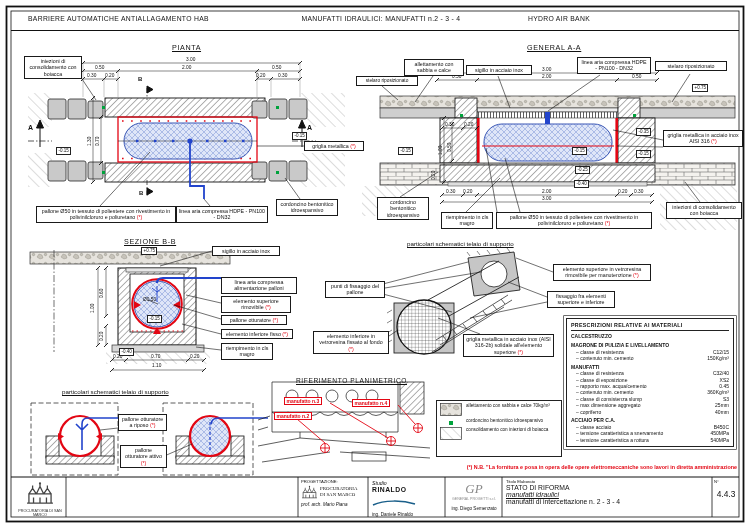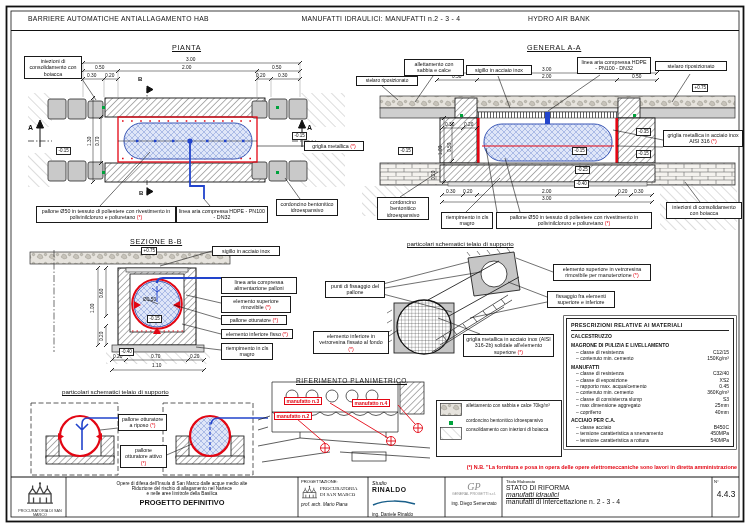--- a/index.html
+++ b/index.html
@@ -393,21 +393,21 @@
 <div class="dim rot" style="left:438px;top:155px">1.00</div>
 <div class="dim rot" style="left:447px;top:152px">0.50</div>
 <div class="dim rot" style="left:431px;top:180px">0.20</div>
 <div class="dim" style="left:446px;top:189px">0.30</div>
 <div class="dim" style="left:463px;top:189px">0.20</div>
 <div class="dim" style="left:542px;top:189px">2.00</div>
 <div class="dim" style="left:618px;top:189px">0.20</div>
 <div class="dim" style="left:634px;top:189px">0.30</div>
 <div class="dim" style="left:542px;top:196px">3.00</div>
 
-<div class="sec-title" style="left:130px;top:237px">SEZIONE  B-B</div>
+<div class="sec-title" style="left:124px;top:237px">SEZIONE  B-B</div>
 <div class="co" style="left:212px;top:246px;width:62px">sigillo in acciaio inox</div>
 <div class="co" style="left:221px;top:277px;width:70px">linea aria compressa alimentazione palloni</div>
 <div class="co" style="left:221px;top:296px;width:64px"><span>elemento superiore rimovibile</span> <span class="red">(*)</span></div>
 <div class="co" style="left:221px;top:315px;width:60px"><span>pallone otturatore</span> <span class="red">(*)</span></div>
 <div class="co" style="left:221px;top:329px;width:66px"><span>elemento inferiore fisso</span> <span class="red">(*)</span></div>
 <div class="co" style="left:221px;top:343px;width:46px">riempimento in cls magro</div>
 <div class="elev" style="left:141px;top:247px">+0.75</div>
 <div class="elev" style="left:147px;top:315px">-0.15</div>
 <div class="elev" style="left:119px;top:348px">-0.40</div>
 <div class="dim" style="left:143px;top:297px">Ø0.50</div>
@@ -511,26 +511,20 @@
 </div>
 
 <div class="note">(*) N.B. "La fornitura e posa in opera delle opere elettromeccaniche sono lavori in diretta amministrazione</div>
 
 <div class="fcell" style="left:16px;top:481px;width:48px;text-align:center">
   <svg width="30" height="24" viewBox="0 0 32 26">
         <use href="#basilica"></use>
       </svg>
   <div style="font-size:3.8px;color:#333">PROCURATORIA DI SAN MARCO</div>
 </div>
-<div class="fcell" style="left:70px;top:481px;width:224px;text-align:center">
-  <div style="font-size:4.7px">Opere di difesa dell'Insula di San Marco dalle acque medio alte</div>
-  <div style="font-size:4.7px">Riduzione del rischio di allagamento nel Nartece</div>
-  <div style="font-size:4.7px">e nelle aree limitrofe della Basilica</div>
-  <div style="font-size:7.4px;font-weight:bold;margin-top:2px">PROGETTO DEFINITIVO</div>
-</div>
 <div class="fcell" style="left:301px;top:479px;width:64px">
   <div style="font-size:4.2px">PROGETTAZIONE:</div>
   <div style="display:flex;align-items:center;gap:2px;margin-top:1px">
     <svg width="17" height="14" viewBox="0 0 32 26">
           <use href="#basilica"></use>
         </svg>
     <div style="font-family:'Liberation Serif',serif;font-size:4.9px;line-height:1.15">
       <div>PROCURATORIA</div>
       <div>DI SAN MARCO</div>
     </div>
@@ -539,21 +533,21 @@
 </div>
 <div class="fcell" style="left:372px;top:480px;width:70px">
   <div style="font-size:5.2px;font-style:italic">Studio</div>
   <div style="font-size:6.8px;font-weight:bold;letter-spacing:.5px">RINALDO</div>
   <svg width="44" height="7">
         <path d="M1,5 C12,0 30,0 43,4" stroke="#1a5f8a" stroke-width="1.5" fill="none"></path>
       </svg>
   <div style="font-size:4.6px;margin-top:1px">ing. Daniele Rinaldo</div>
 </div>
 <div class="fcell" style="left:448px;top:481px;width:52px;text-align:center">
-  <div style="font-family:'Liberation Serif',serif;font-style:italic;font-size:10px;color:#8a8a8a">GP</div>
+  <div style="font-family:'Liberation Serif',serif;font-style:italic;font-size:13px;color:#8a8a8a">GP</div>
   <div style="font-size:3.6px;color:#8a8a8a">GENERAL PROGETTI s.r.l.</div>
   <div style="font-size:4.6px;margin-top:5px">ing. Diego Semenzato</div>
 </div>
 <div class="fcell" style="left:506px;top:479px;width:202px">
   <div style="font-size:4.2px">Titolo Elaborato</div>
   <div style="font-size:6.8px">STATO DI RIFORMA</div>
   <div style="font-size:6.8px;font-style:italic;text-decoration:underline">manufatti idraulici</div>
   <div style="font-size:6.8px">manufatti di intercettazione n. 2 - 3 - 4</div>
 </div>
 <div class="fcell" style="left:714px;top:479px;width:24px;text-align:center">

